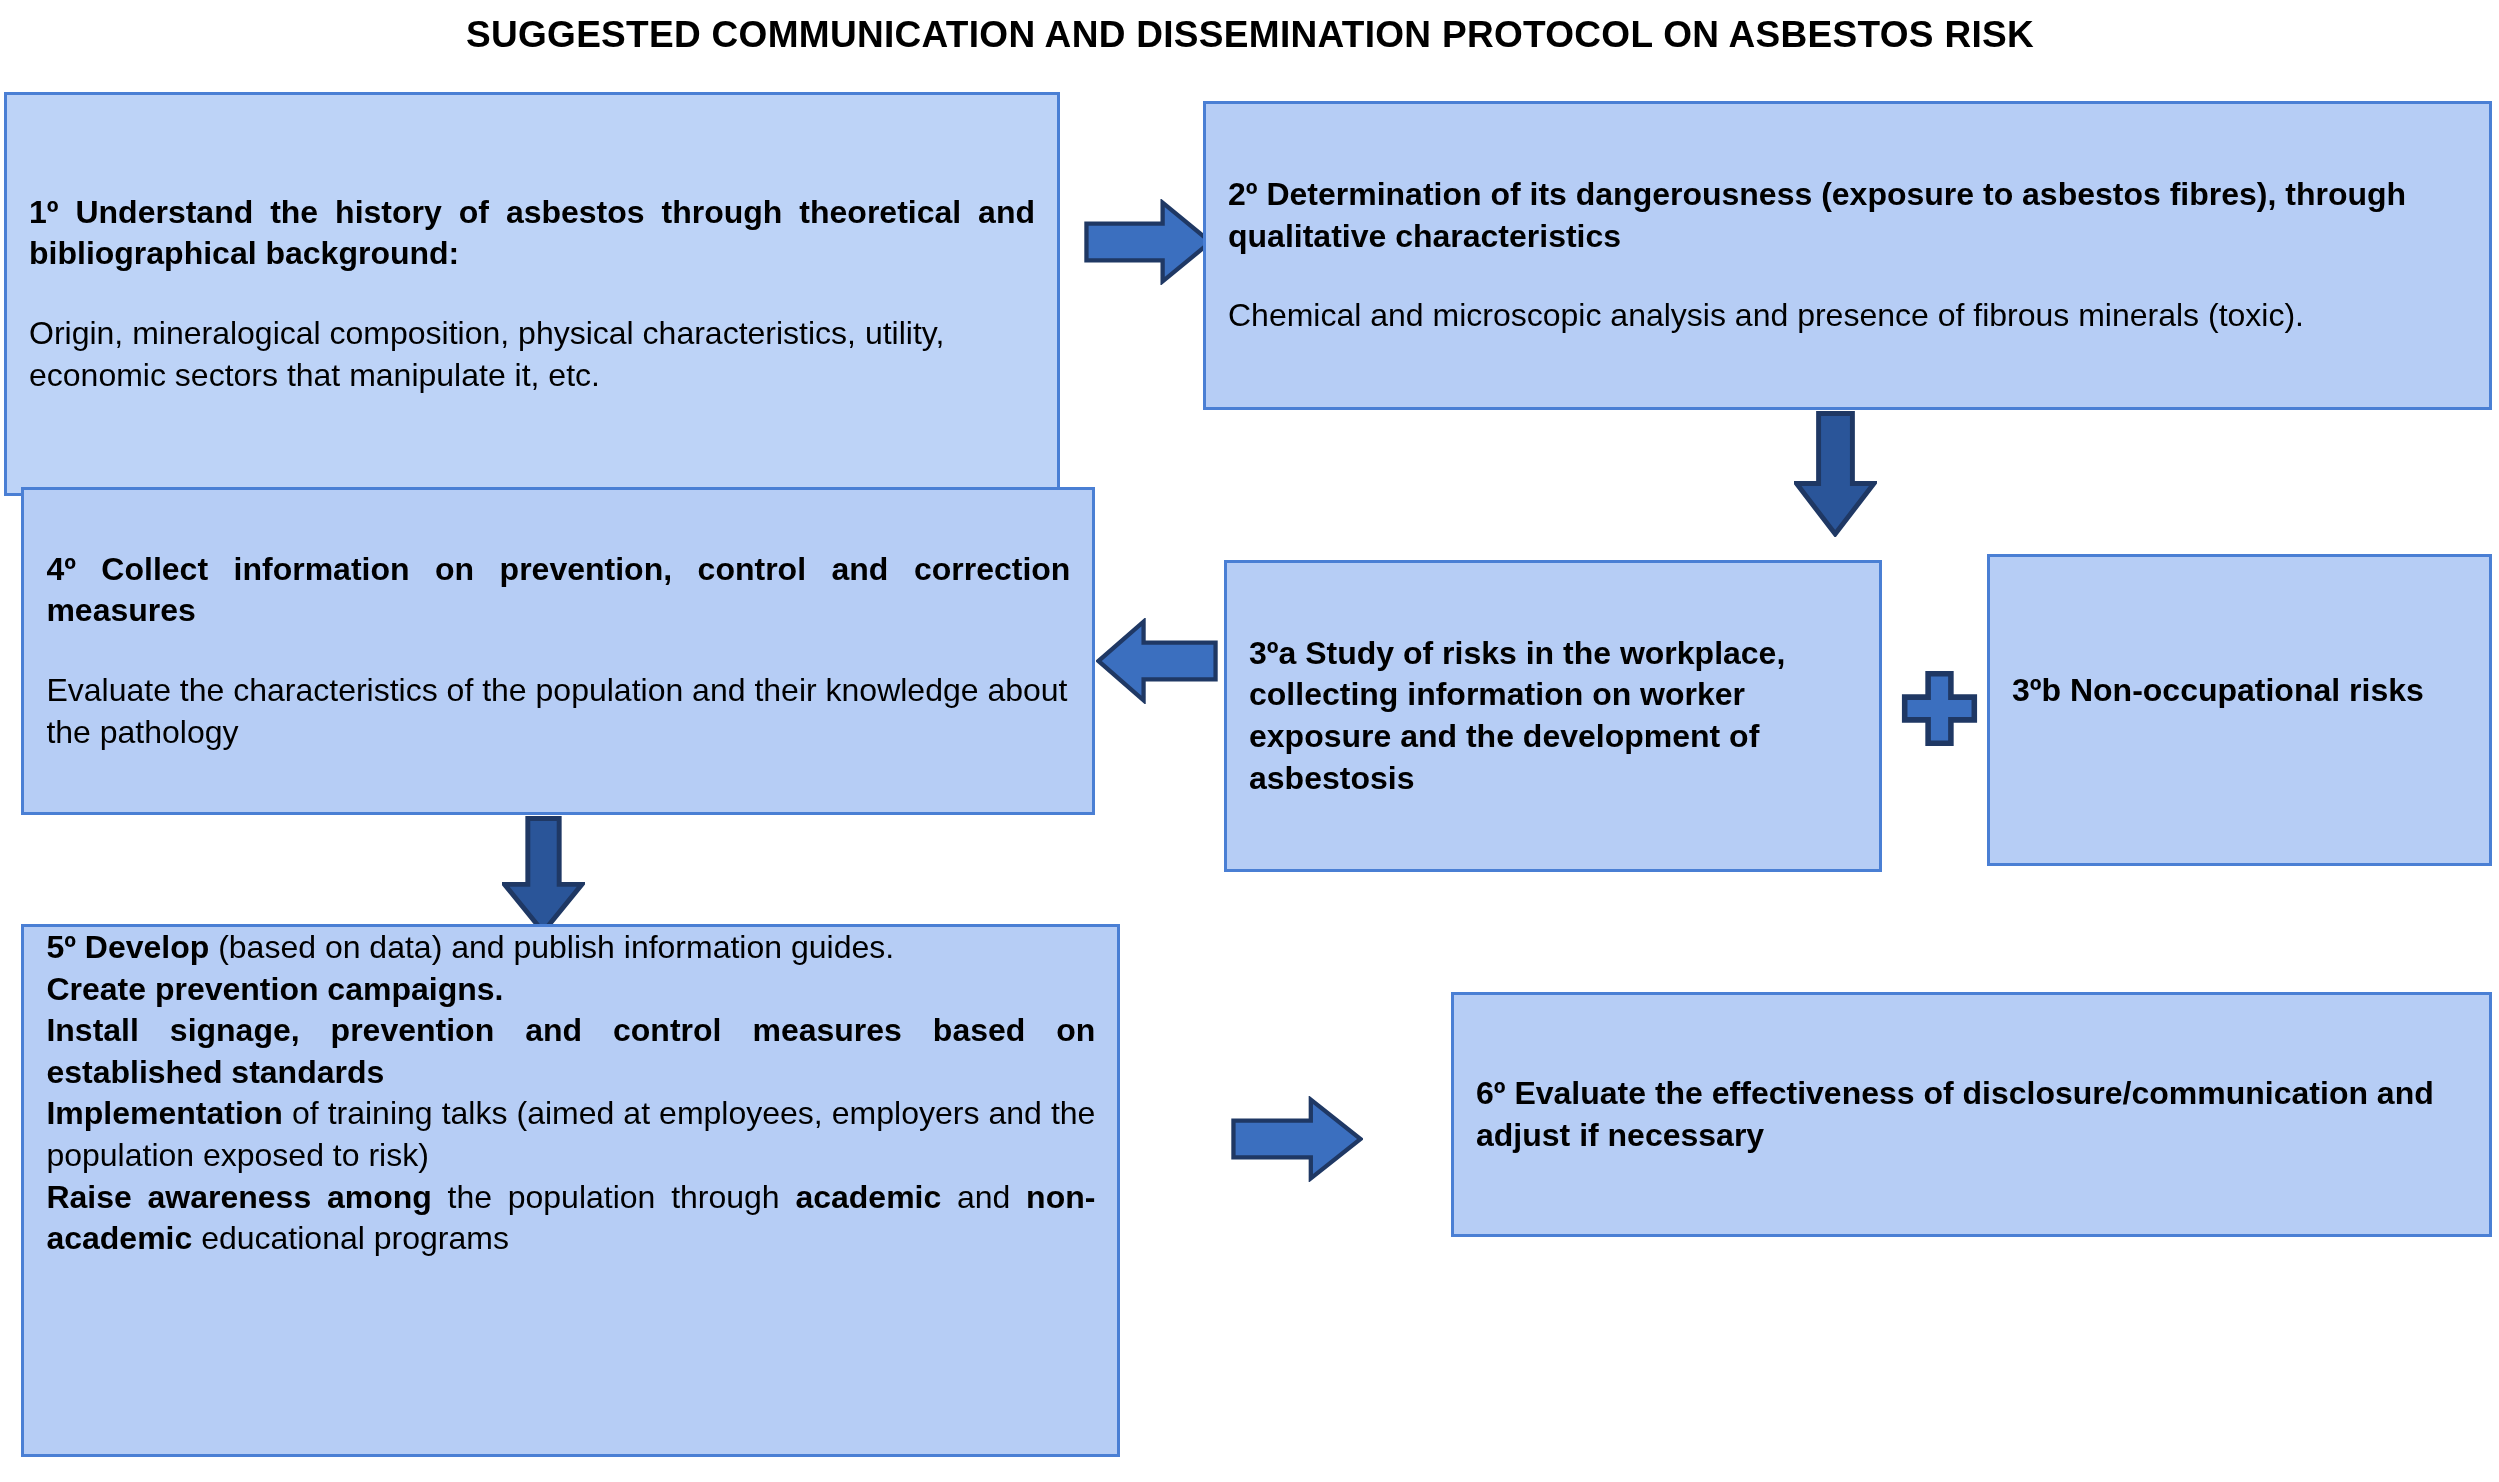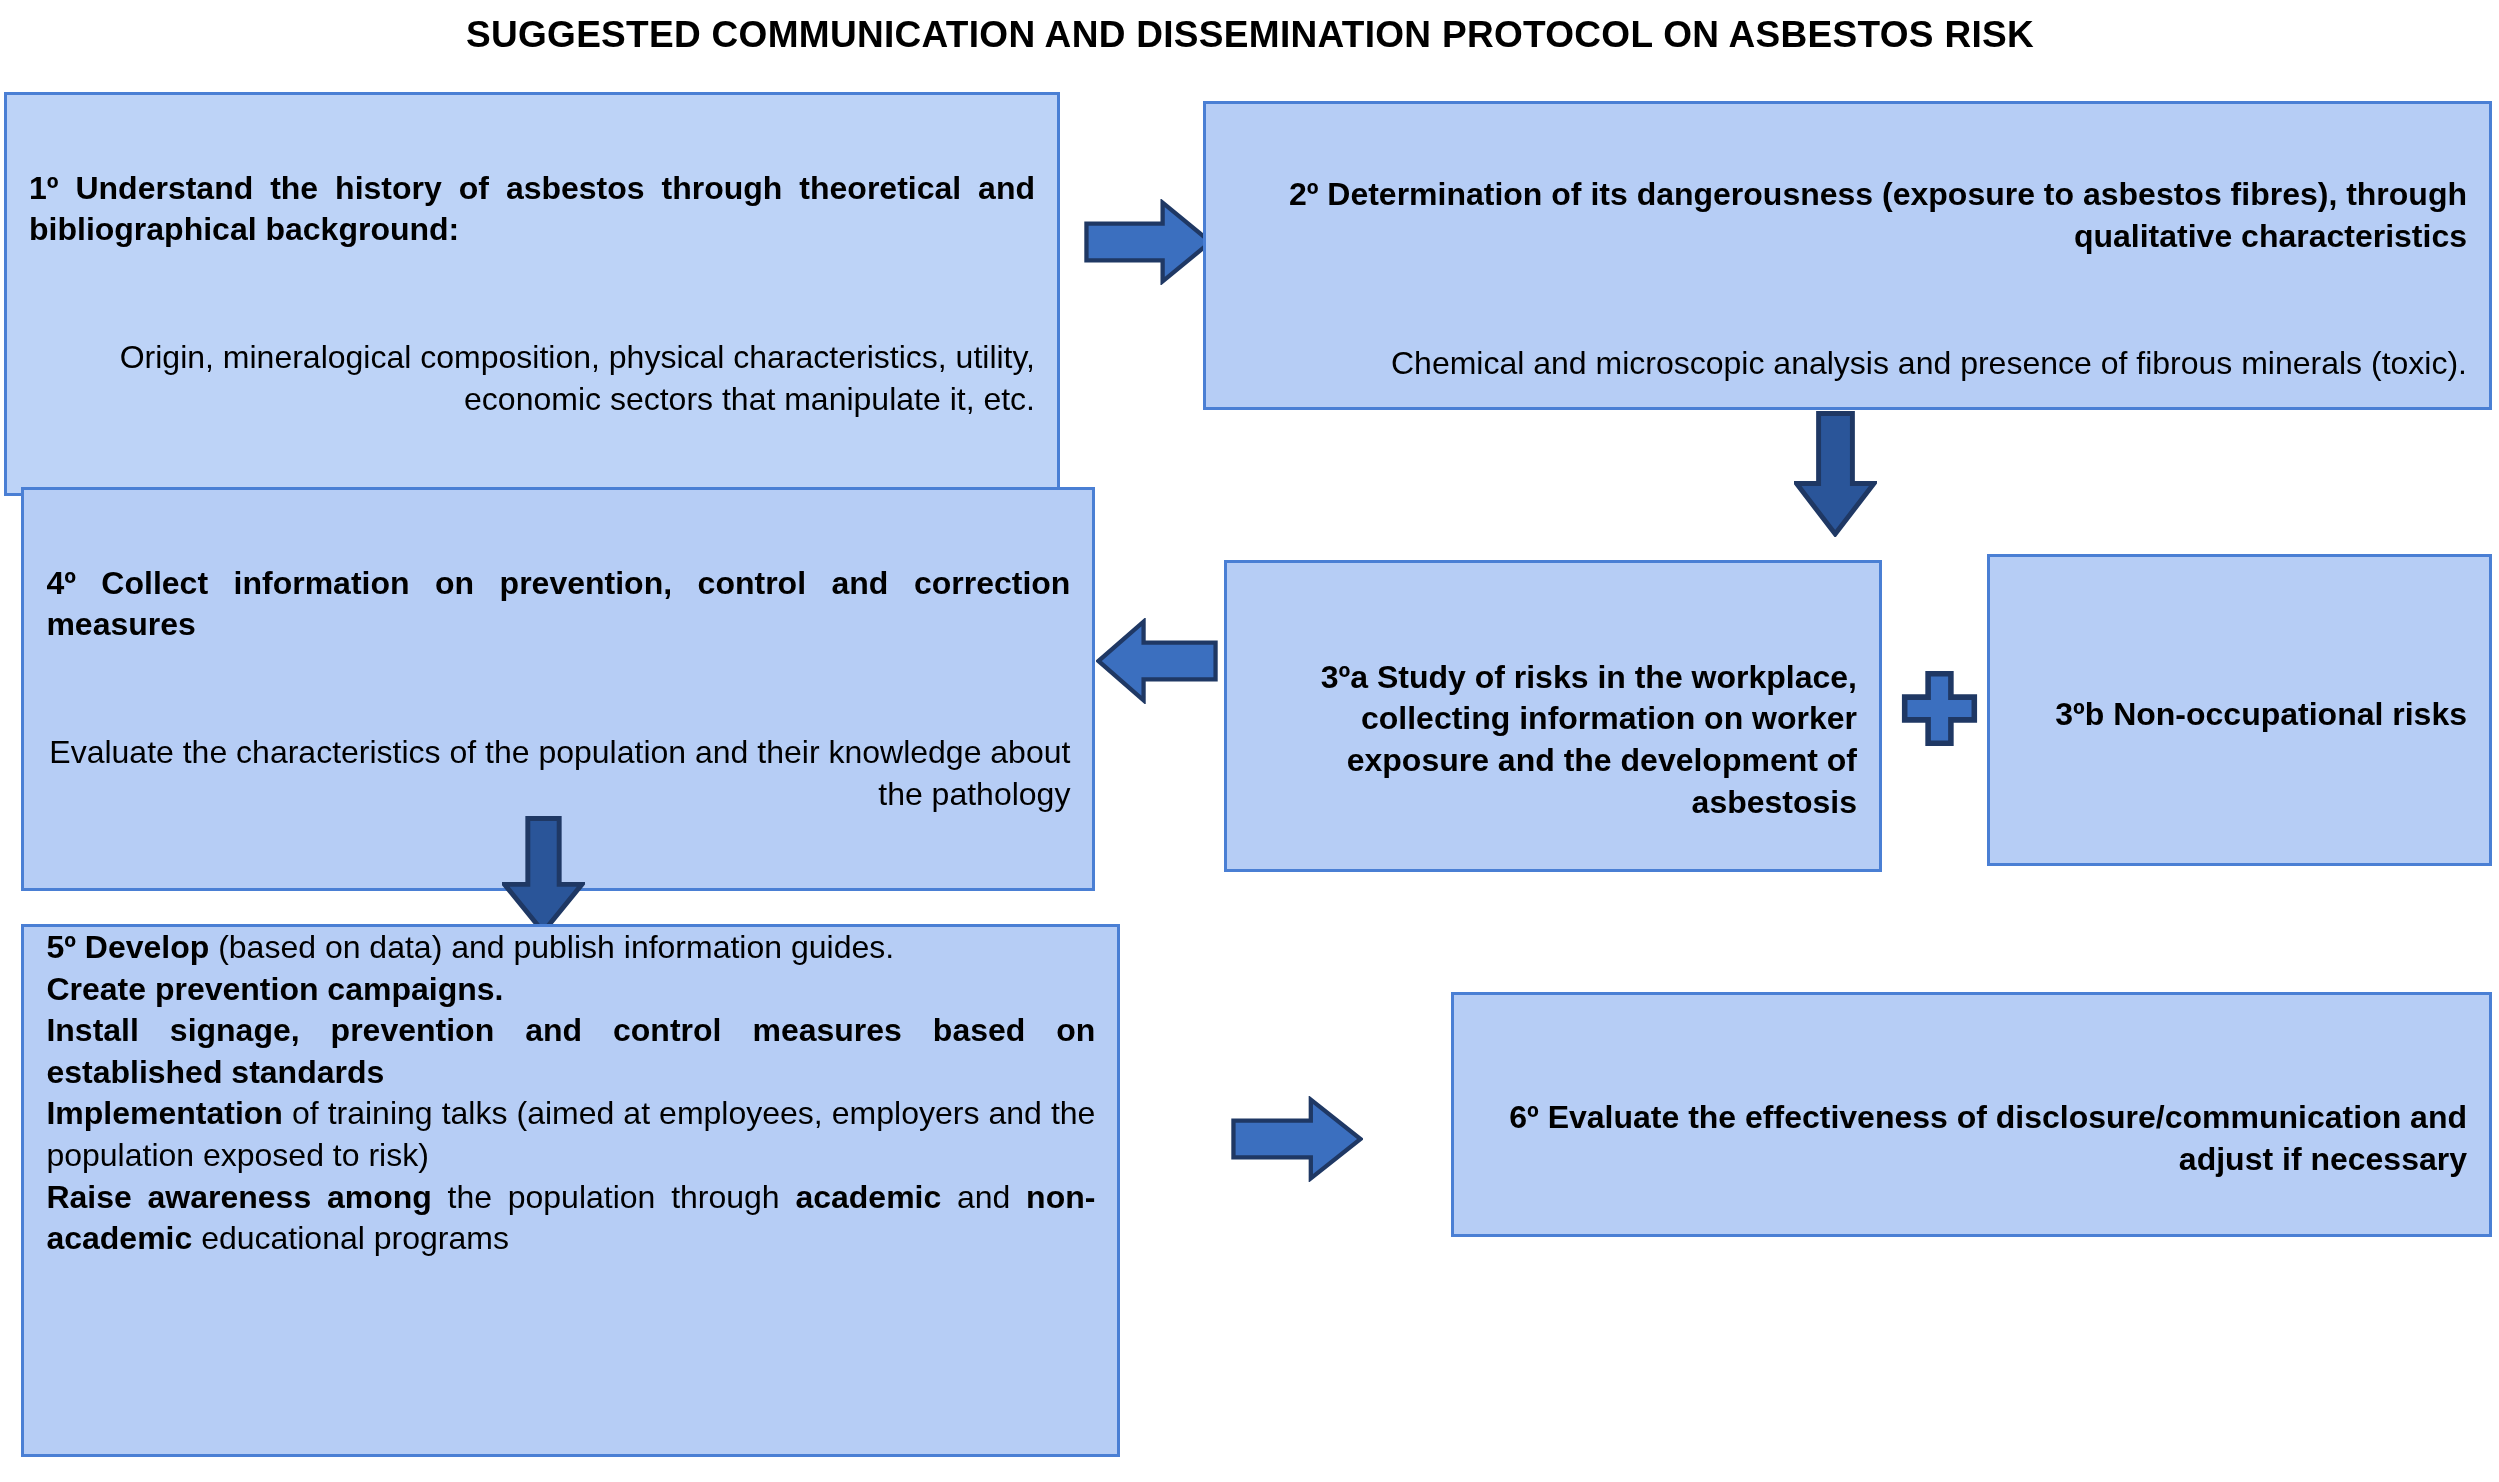--- a/index.html
+++ b/index.html
@@ -20,21 +20,21 @@
     position:absolute;box-sizing:border-box;
     background:#b6cdf5;
     border:3.1px solid #4a7fd4;
     display:flex;flex-direction:column;justify-content:center;
     padding:0 22px;
   }
   .box.light{background:#bdd3f7;border-width:3.7px;}
 
   .p{margin:0;font-size:32px;line-height:1.30;}
   .p.just{text-align:justify;text-justify:inter-word;}
-  .p.center{text-align:right;margin-top:48px;}
+  .p.center{text-align:left;}
   .p.bold{font-weight:bold;}
   .gap{height:38px;}
   .b{font-weight:bold;}
 
   
   .arrow{position:absolute;}
   .arrow svg{display:block;width:100%;height:100%;}
   .plus{position:absolute;}
 </style>
 </head>
@@ -61,21 +61,21 @@
     <div class="gap"></div>
     <p class="p center">Chemical and microscopic analysis and presence of fibrous minerals (toxic).</p>
   </div>
 
   <div class="arrow" style="left:1794px;top:411px;width:83px;height:126px;">
     <svg viewBox="0 0 135 205" preserveAspectRatio="none">
       <polygon points="40,4 95,4 95,118 130,118 67,200 4,118 40,118" fill="#2a5599" stroke="#1f3864" stroke-width="8" stroke-linejoin="miter"></polygon>
     </svg>
   </div>
 
-  <div class="box" style="left:21.4px;top:487px;width:1074px;height:404px;">
+  <div class="box" style="left:21.4px;top:487px;width:1074px;height:328px;">
     <p class="p just bold">4º Collect information on prevention, control and correction measures</p>
     <div class="gap"></div>
     <p class="p center">Evaluate the characteristics of the population and their knowledge about the pathology</p>
   </div>
 
   <div class="arrow" style="left:1096px;top:618px;width:122px;height:86px;">
     <svg viewBox="0 0 200 140" preserveAspectRatio="none">
       <polygon points="196,40 78,40 78,6 4,70 78,134 78,100 196,100" fill="#3b6fbf" stroke="#1f3864" stroke-width="7" stroke-linejoin="miter"></polygon>
     </svg>
   </div>

